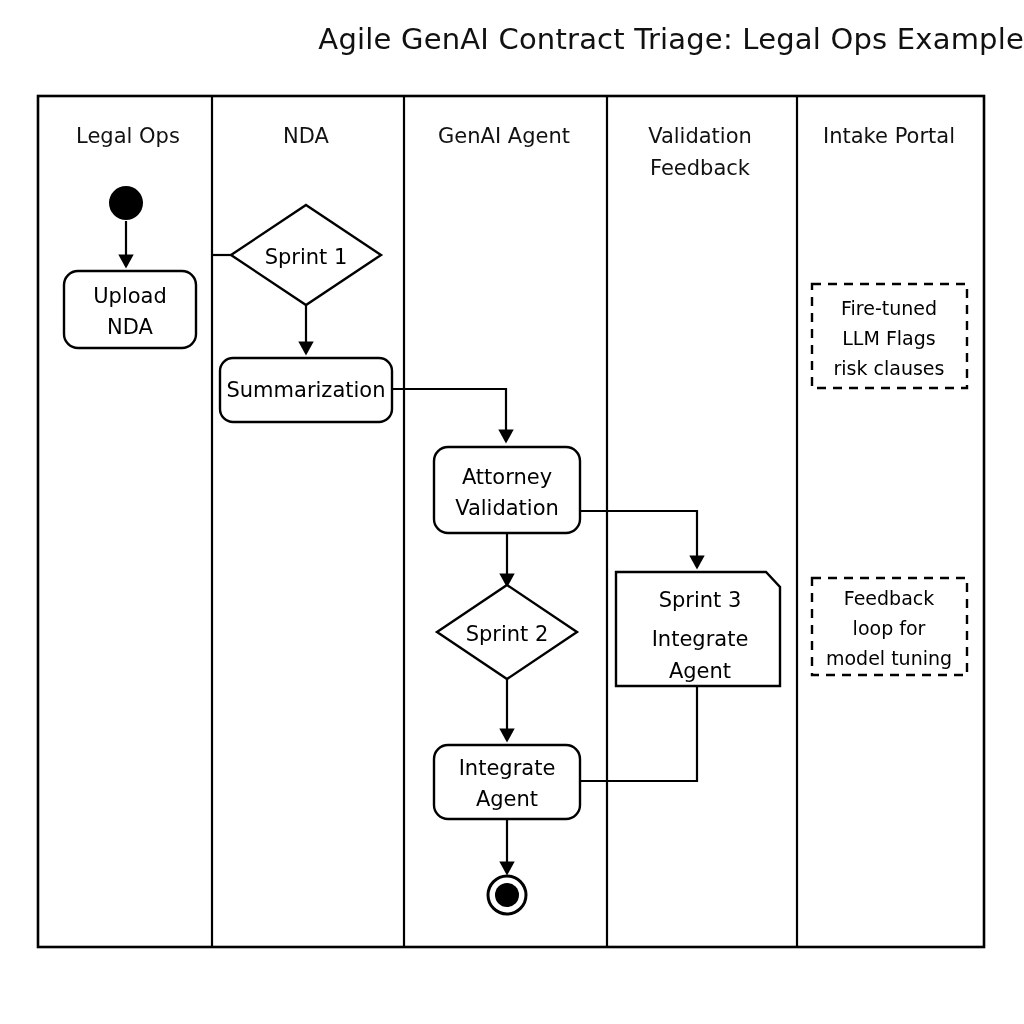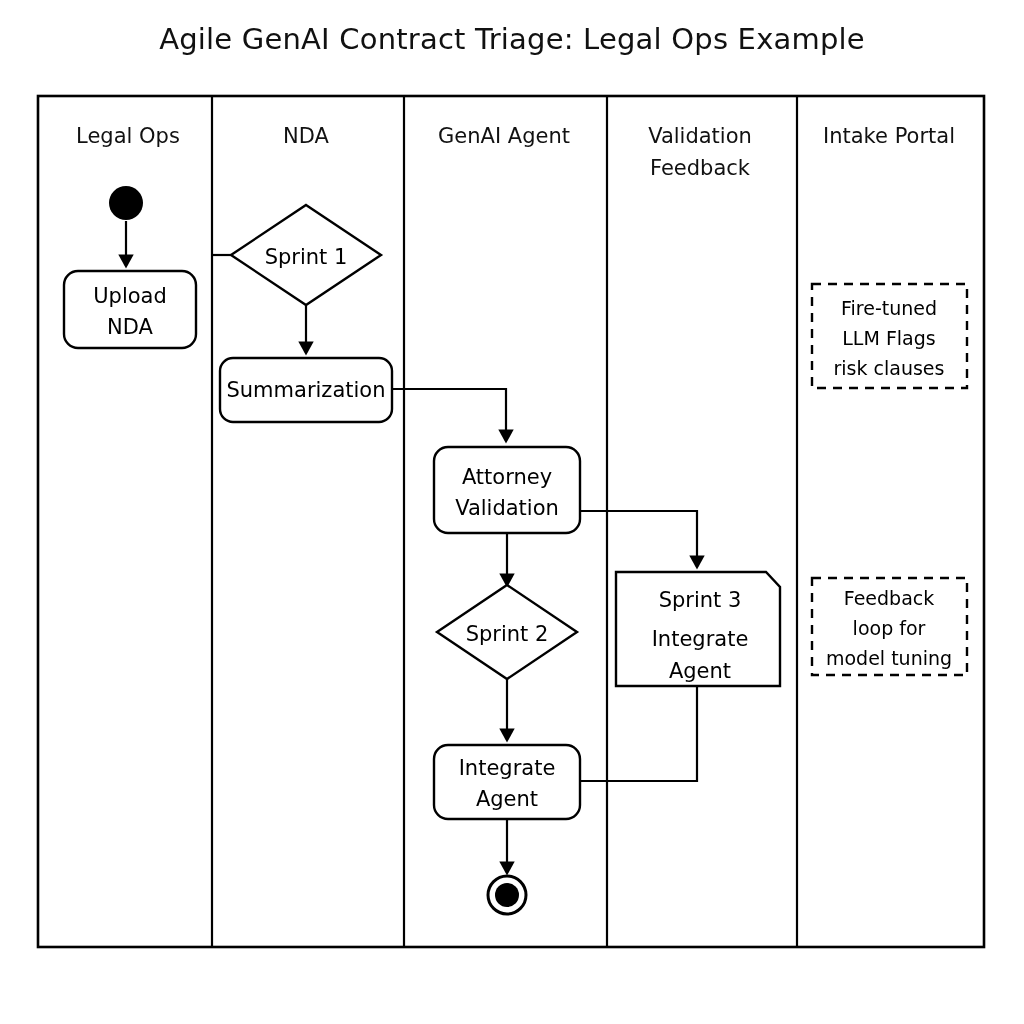--- a/index.html
+++ b/index.html
@@ -18,21 +18,21 @@
   #canvas {
     position: relative;
     width: 1024px;
     height: 1024px;
   }
   #diagram-title {
     position: absolute;
     left: 0;
     top: 22px;
     width: 1024px;
-    text-align: center;
+    text-align: right;
     font-size: 29px;
     font-weight: 400;
     letter-spacing: 0.2px;
     color: #111111;
     white-space: nowrap;
   }
   svg#diagram-svg {
     position: absolute;
     left: 0;
     top: 0;

